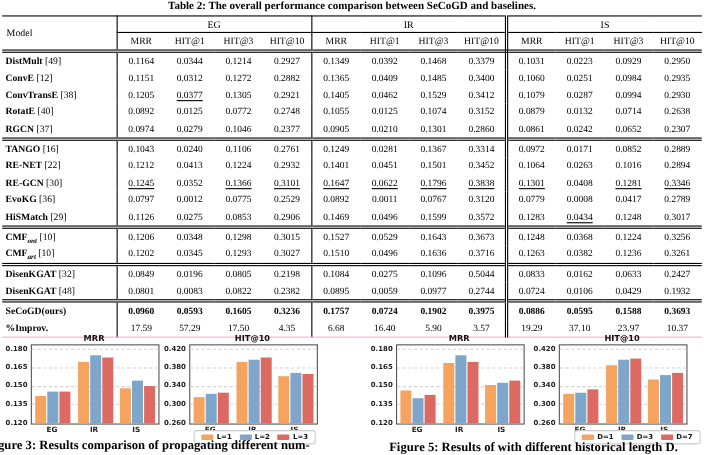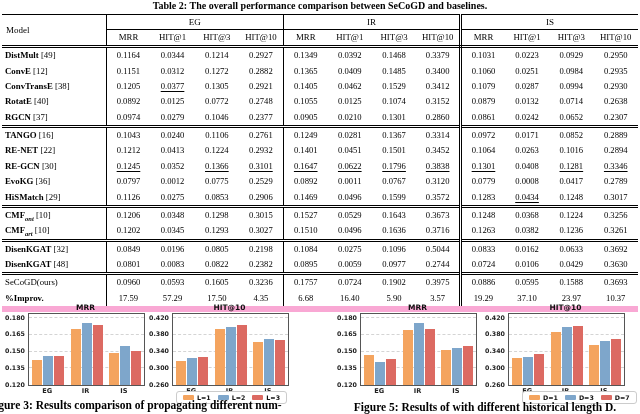--- a/index.html
+++ b/index.html
@@ -13,22 +13,22 @@
   th.model-h{text-align:left;padding-left:4px;font-size:9px;border-right:1px solid #000;
        border-bottom:3px double #000;}
   th.ghead{padding:2.5px 0;border-bottom:1px solid #000;font-size:9px;}
   th.mhead{padding:3px 0;border-bottom:3px double #000;font-size:8.8px;}
   .sep-s{border-right:1px solid #000;}
   .sep-d{border-right:3px double #000;}
   td.model{text-align:left;padding-left:3px;font-weight:bold;border-right:1px solid #000;font-size:8.8px;}
   td.model .cite{font-weight:normal;}
   td.model sub{font-style:italic;font-size:6.5px;line-height:0;}
   tr.group-start td{border-top:3px double #000;}
-  tbody tr:last-child td{border-bottom:6px solid #f9a8d4;}
-  tr.boldrow td{font-weight:normal;}
+  tbody tr:last-child td{border-bottom:1px solid #f9a8d4;}
+  tr.boldrow td{font-weight:bold;}
   .u{text-decoration:underline;text-underline-offset:1.5px;}
   .figures{position:absolute;left:0;top:303px;width:640px;height:111px;
        font-family:"DejaVu Sans",sans-serif;}
   .figure{position:absolute;top:0;width:320px;height:111px;}
   #fig3{left:0;} #fig5{left:320px;}
   .sp-title{position:absolute;font-weight:bold;font-size:7.5px;color:#111;text-align:center;}
   .plot{position:absolute;border:1px solid #555;background:#fff;}
   .grid{position:absolute;left:0;width:100%;height:0;border-top:1px dashed #d4d4d4;}
   .bar{position:absolute;bottom:0;}
   .ytick{position:absolute;font-weight:bold;font-size:6.3px;color:#222;text-align:right;width:26px;}
@@ -261,36 +261,36 @@
         <td>0.0196</td>
         <td>0.0805</td>
         <td class="sep-s">0.2198</td>
         <td>0.1084</td>
         <td>0.0275</td>
         <td>0.1096</td>
         <td class="sep-d">0.5044</td>
         <td>0.0833</td>
         <td>0.0162</td>
         <td>0.0633</td>
-        <td>0.3692</td>
+        <td>0.2427</td>
       </tr>
       <tr>
         <td class="model"><span class="mname">DisenKGAT</span><span class="cite">&nbsp;[48]</span></td>
         <td>0.0801</td>
         <td>0.0083</td>
         <td>0.0822</td>
         <td class="sep-s">0.2382</td>
         <td>0.0895</td>
         <td>0.0059</td>
         <td>0.0977</td>
         <td class="sep-d">0.2744</td>
         <td>0.0724</td>
         <td>0.0106</td>
         <td>0.0429</td>
-        <td>0.3630</td>
+        <td>0.1932</td>
       </tr>
       <tr class="group-start boldrow">
         <td class="model"><span class="mname">SeCoGD(ours)</span></td>
         <td>0.0960</td>
         <td>0.0593</td>
         <td>0.1605</td>
         <td class="sep-s">0.3236</td>
         <td>0.1757</td>
         <td>0.0724</td>
         <td>0.1902</td>

